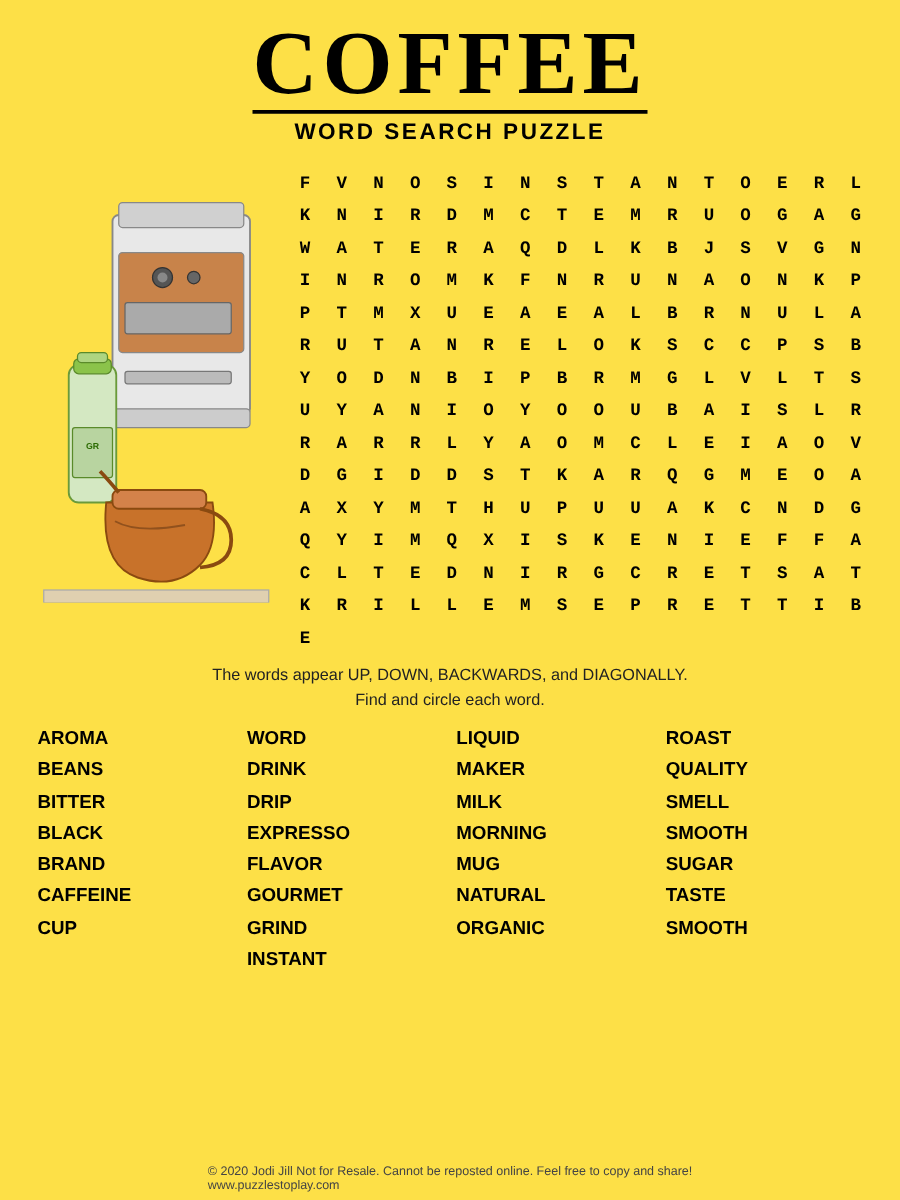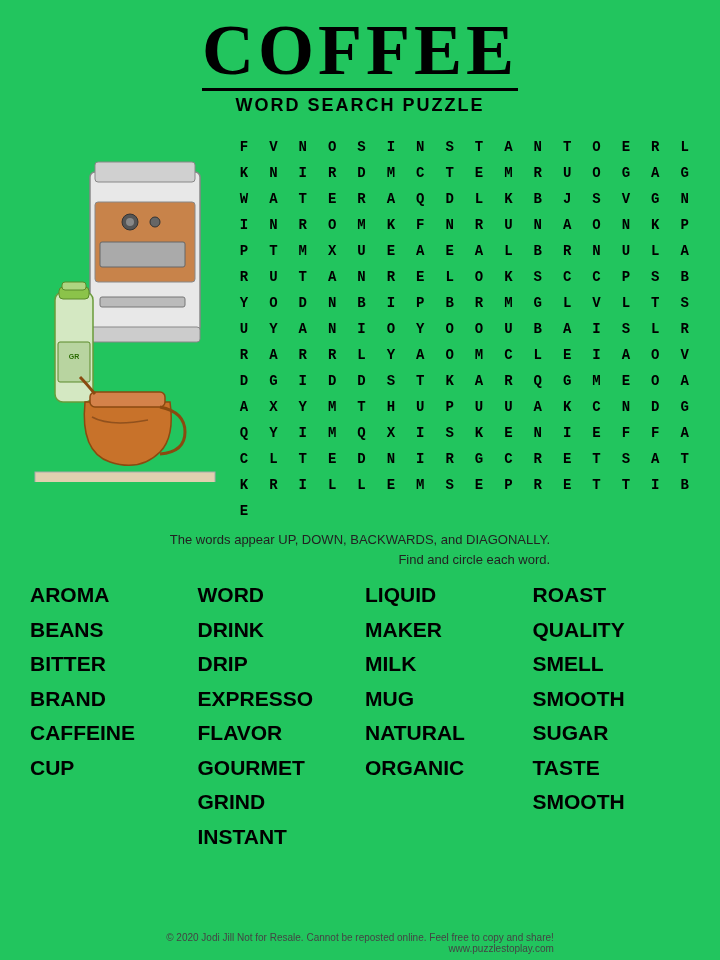--- a/index.html
+++ b/index.html
@@ -8,21 +8,21 @@
       height: 960px;
       background: #fff;
       font-family: 'Arial', sans-serif;
       overflow: hidden;
       position: relative;
     }
 
     #page {
       width: 720px;
       height: 960px;
-      background: #22c55e;
+      background: #fde047;
       display: flex;
       flex-direction: column;
       align-items: center;
       padding: 10px 20px 6px 20px;
     }
 
     .main-title {
       font-size: 72px;
       font-weight: 900;
       font-family: 'Georgia', serif;
@@ -77,52 +77,52 @@
       align-items: center;
       justify-content: center;
       font-size: 14px;
       font-weight: bold;
       font-family: 'Courier New', monospace;
       color: #000;
     }
 
     .instructions {
       font-size: 13px;
-      text-align: right;
+      text-align: center;
       color: #222;
       margin-bottom: 10px;
       line-height: 1.5;
     }
 
     .word-list-section {
       width: 100%;
       display: grid;
       grid-template-columns: repeat(4, 1fr);
       gap: 0 10px;
       padding: 0 10px;
     }
 
     .word-column {
       display: flex;
       flex-direction: column;
       gap: 2px;
     }
 
     .word-item {
-      font-size: 21px;
+      font-size: 15px;
       font-weight: bold;
       font-family: 'Arial', sans-serif;
       color: #000;
       line-height: 1.55;
     }
 
     .footer {
       font-size: 10px;
       color: #444;
-      text-align: right;
+      text-align: left;
       margin-top: auto;
       padding-top: 8px;
     }
 
     
     .coffee-svg {
       width: 190px;
       height: 340px;
     }
   </style>
@@ -408,38 +408,40 @@
   <div class="instructions">
     <span>The words appear UP, DOWN,  BACKWARDS, and DIAGONALLY.</span><br>
     <span>Find and circle each word.</span>
   </div>
 
   <div class="word-list-section">
     <div class="word-column" id="col1">
         <div class="word-item">AROMA</div>
         <div class="word-item">BEANS</div>
         <div class="word-item">BITTER</div>
+        <div class="word-item">BLACK</div>
         <div class="word-item">BRAND</div>
         <div class="word-item">CAFFEINE</div>
         <div class="word-item">CUP</div>
       </div>
     <div class="word-column" id="col2">
         <div class="word-item">WORD</div>
         <div class="word-item">DRINK</div>
         <div class="word-item">DRIP</div>
         <div class="word-item">EXPRESSO</div>
         <div class="word-item">FLAVOR</div>
         <div class="word-item">GOURMET</div>
         <div class="word-item">GRIND</div>
         <div class="word-item">INSTANT</div>
       </div>
     <div class="word-column" id="col3">
         <div class="word-item">LIQUID</div>
         <div class="word-item">MAKER</div>
         <div class="word-item">MILK</div>
+        <div class="word-item">MORNING</div>
         <div class="word-item">MUG</div>
         <div class="word-item">NATURAL</div>
         <div class="word-item">ORGANIC</div>
       </div>
     <div class="word-column" id="col4">
         <div class="word-item">ROAST</div>
         <div class="word-item">QUALITY</div>
         <div class="word-item">SMELL</div>
         <div class="word-item">SMOOTH</div>
         <div class="word-item">SUGAR</div>

